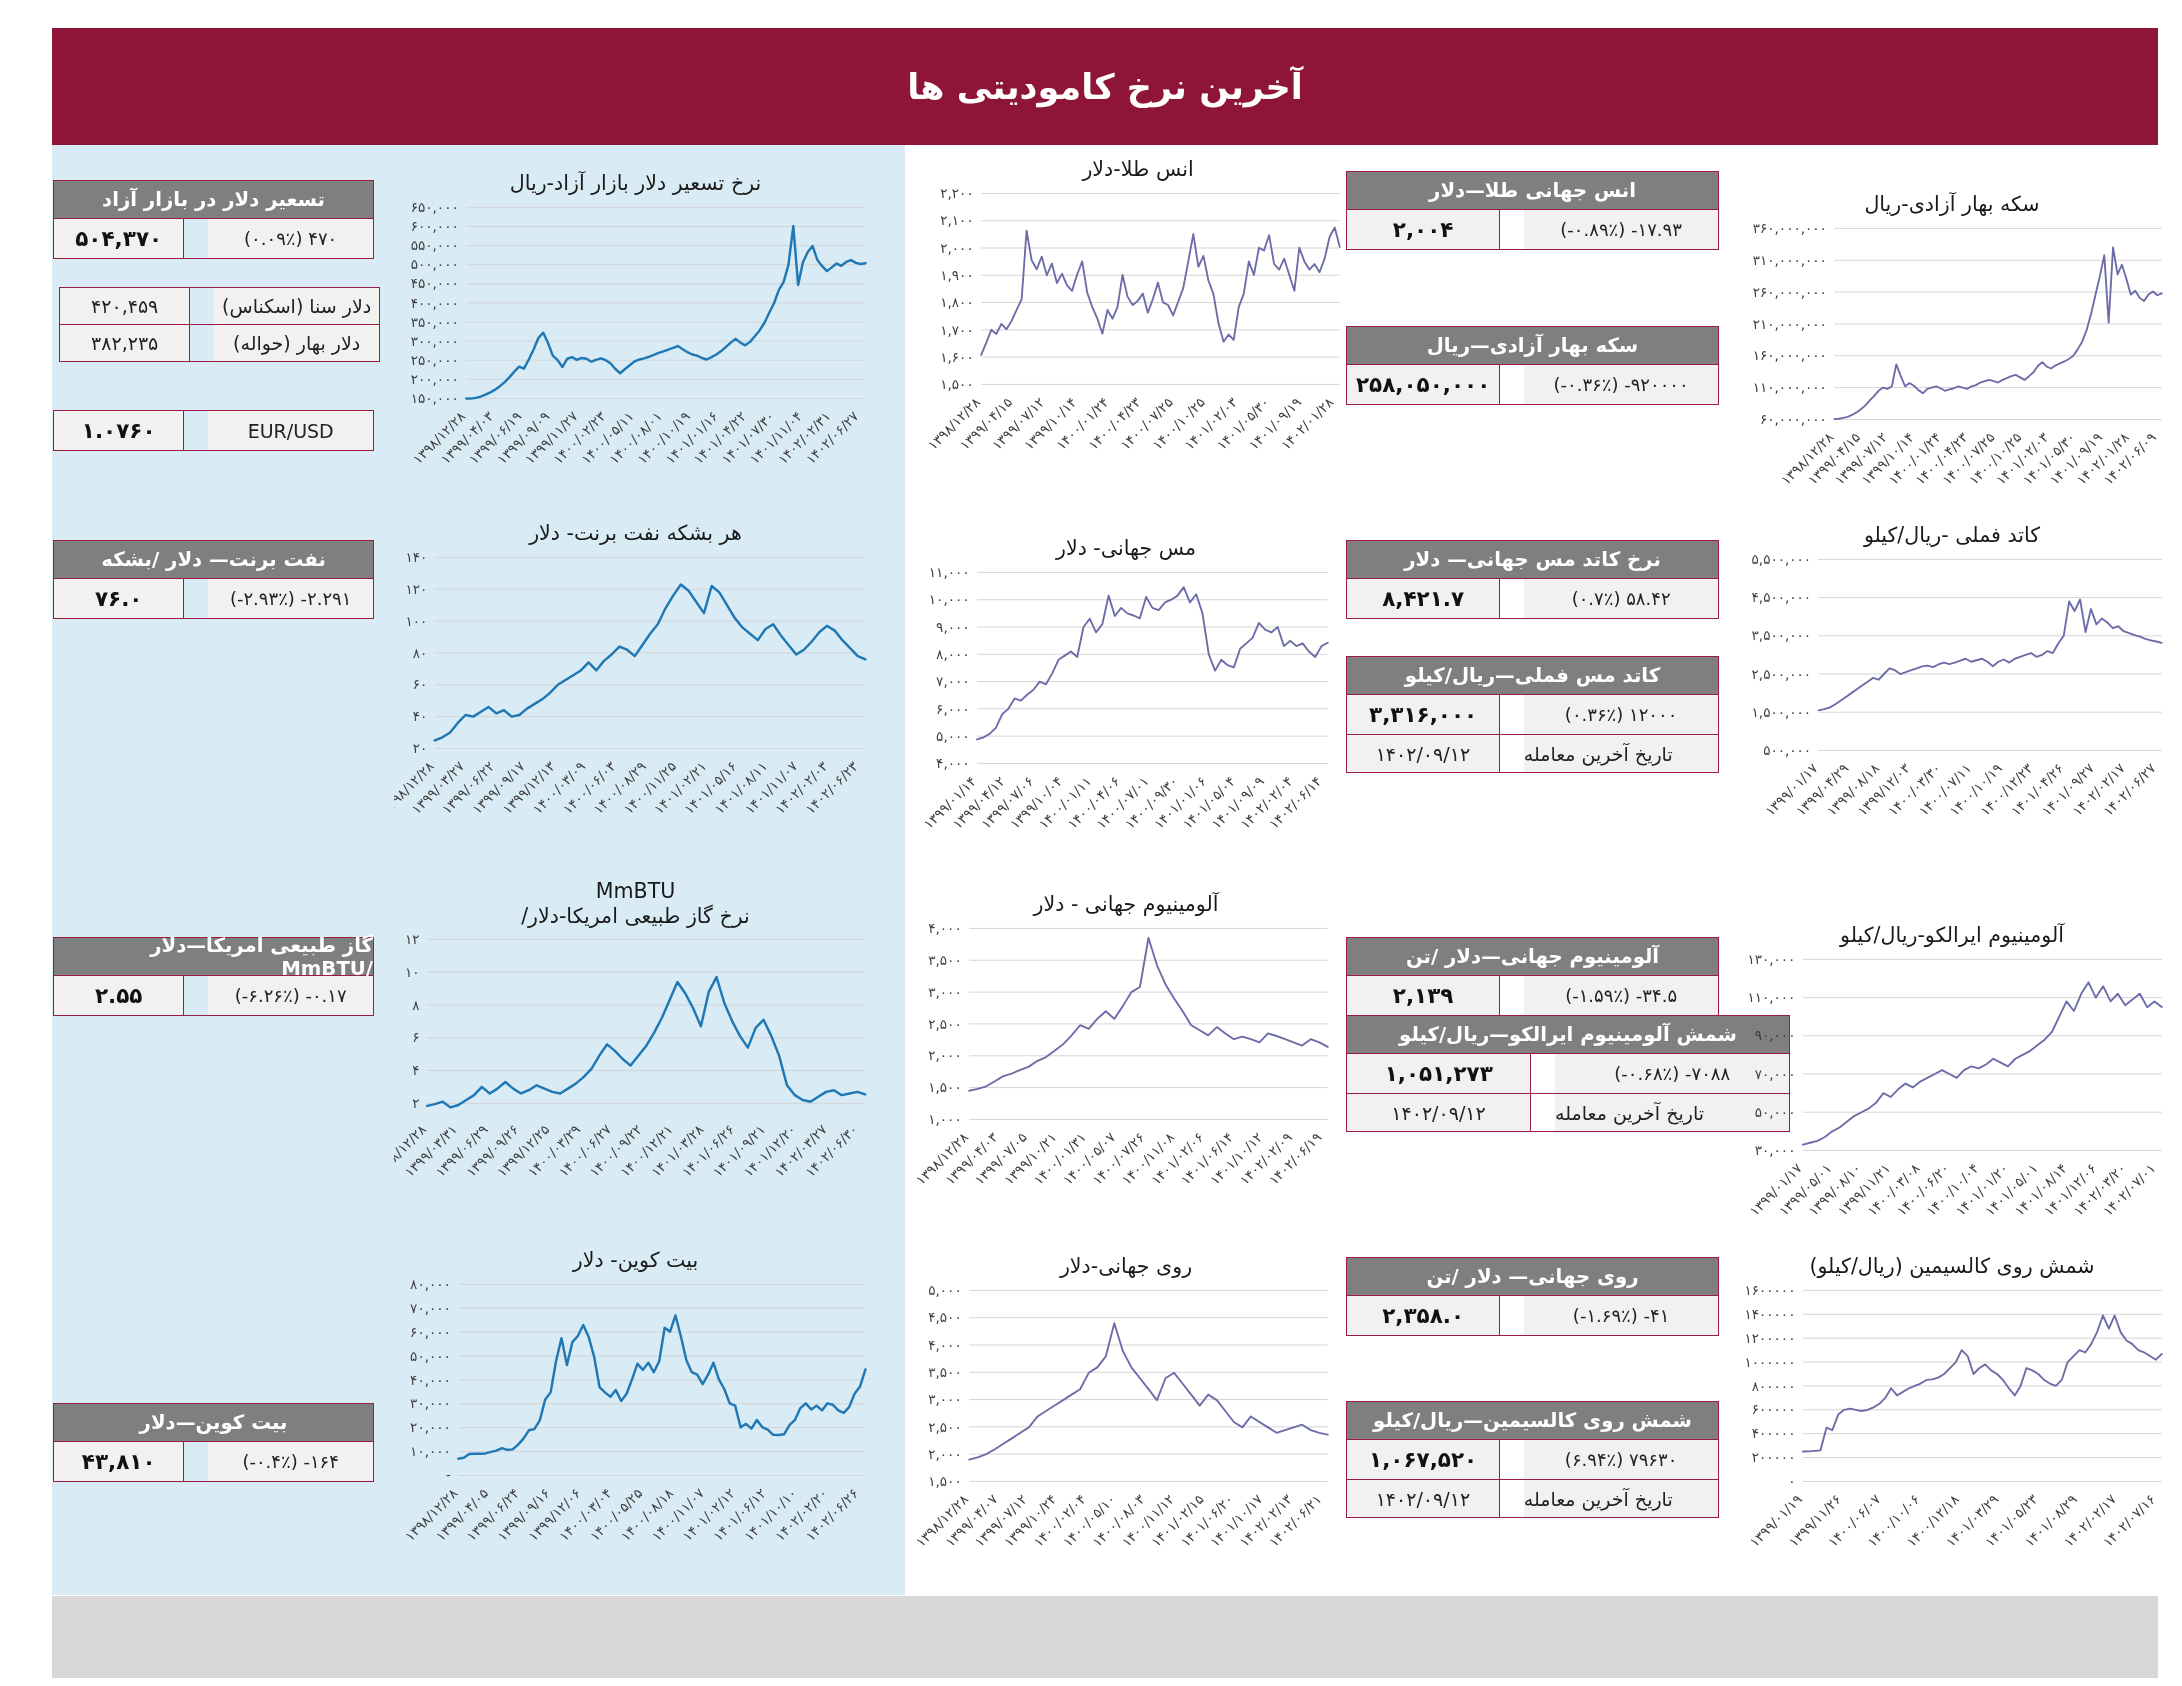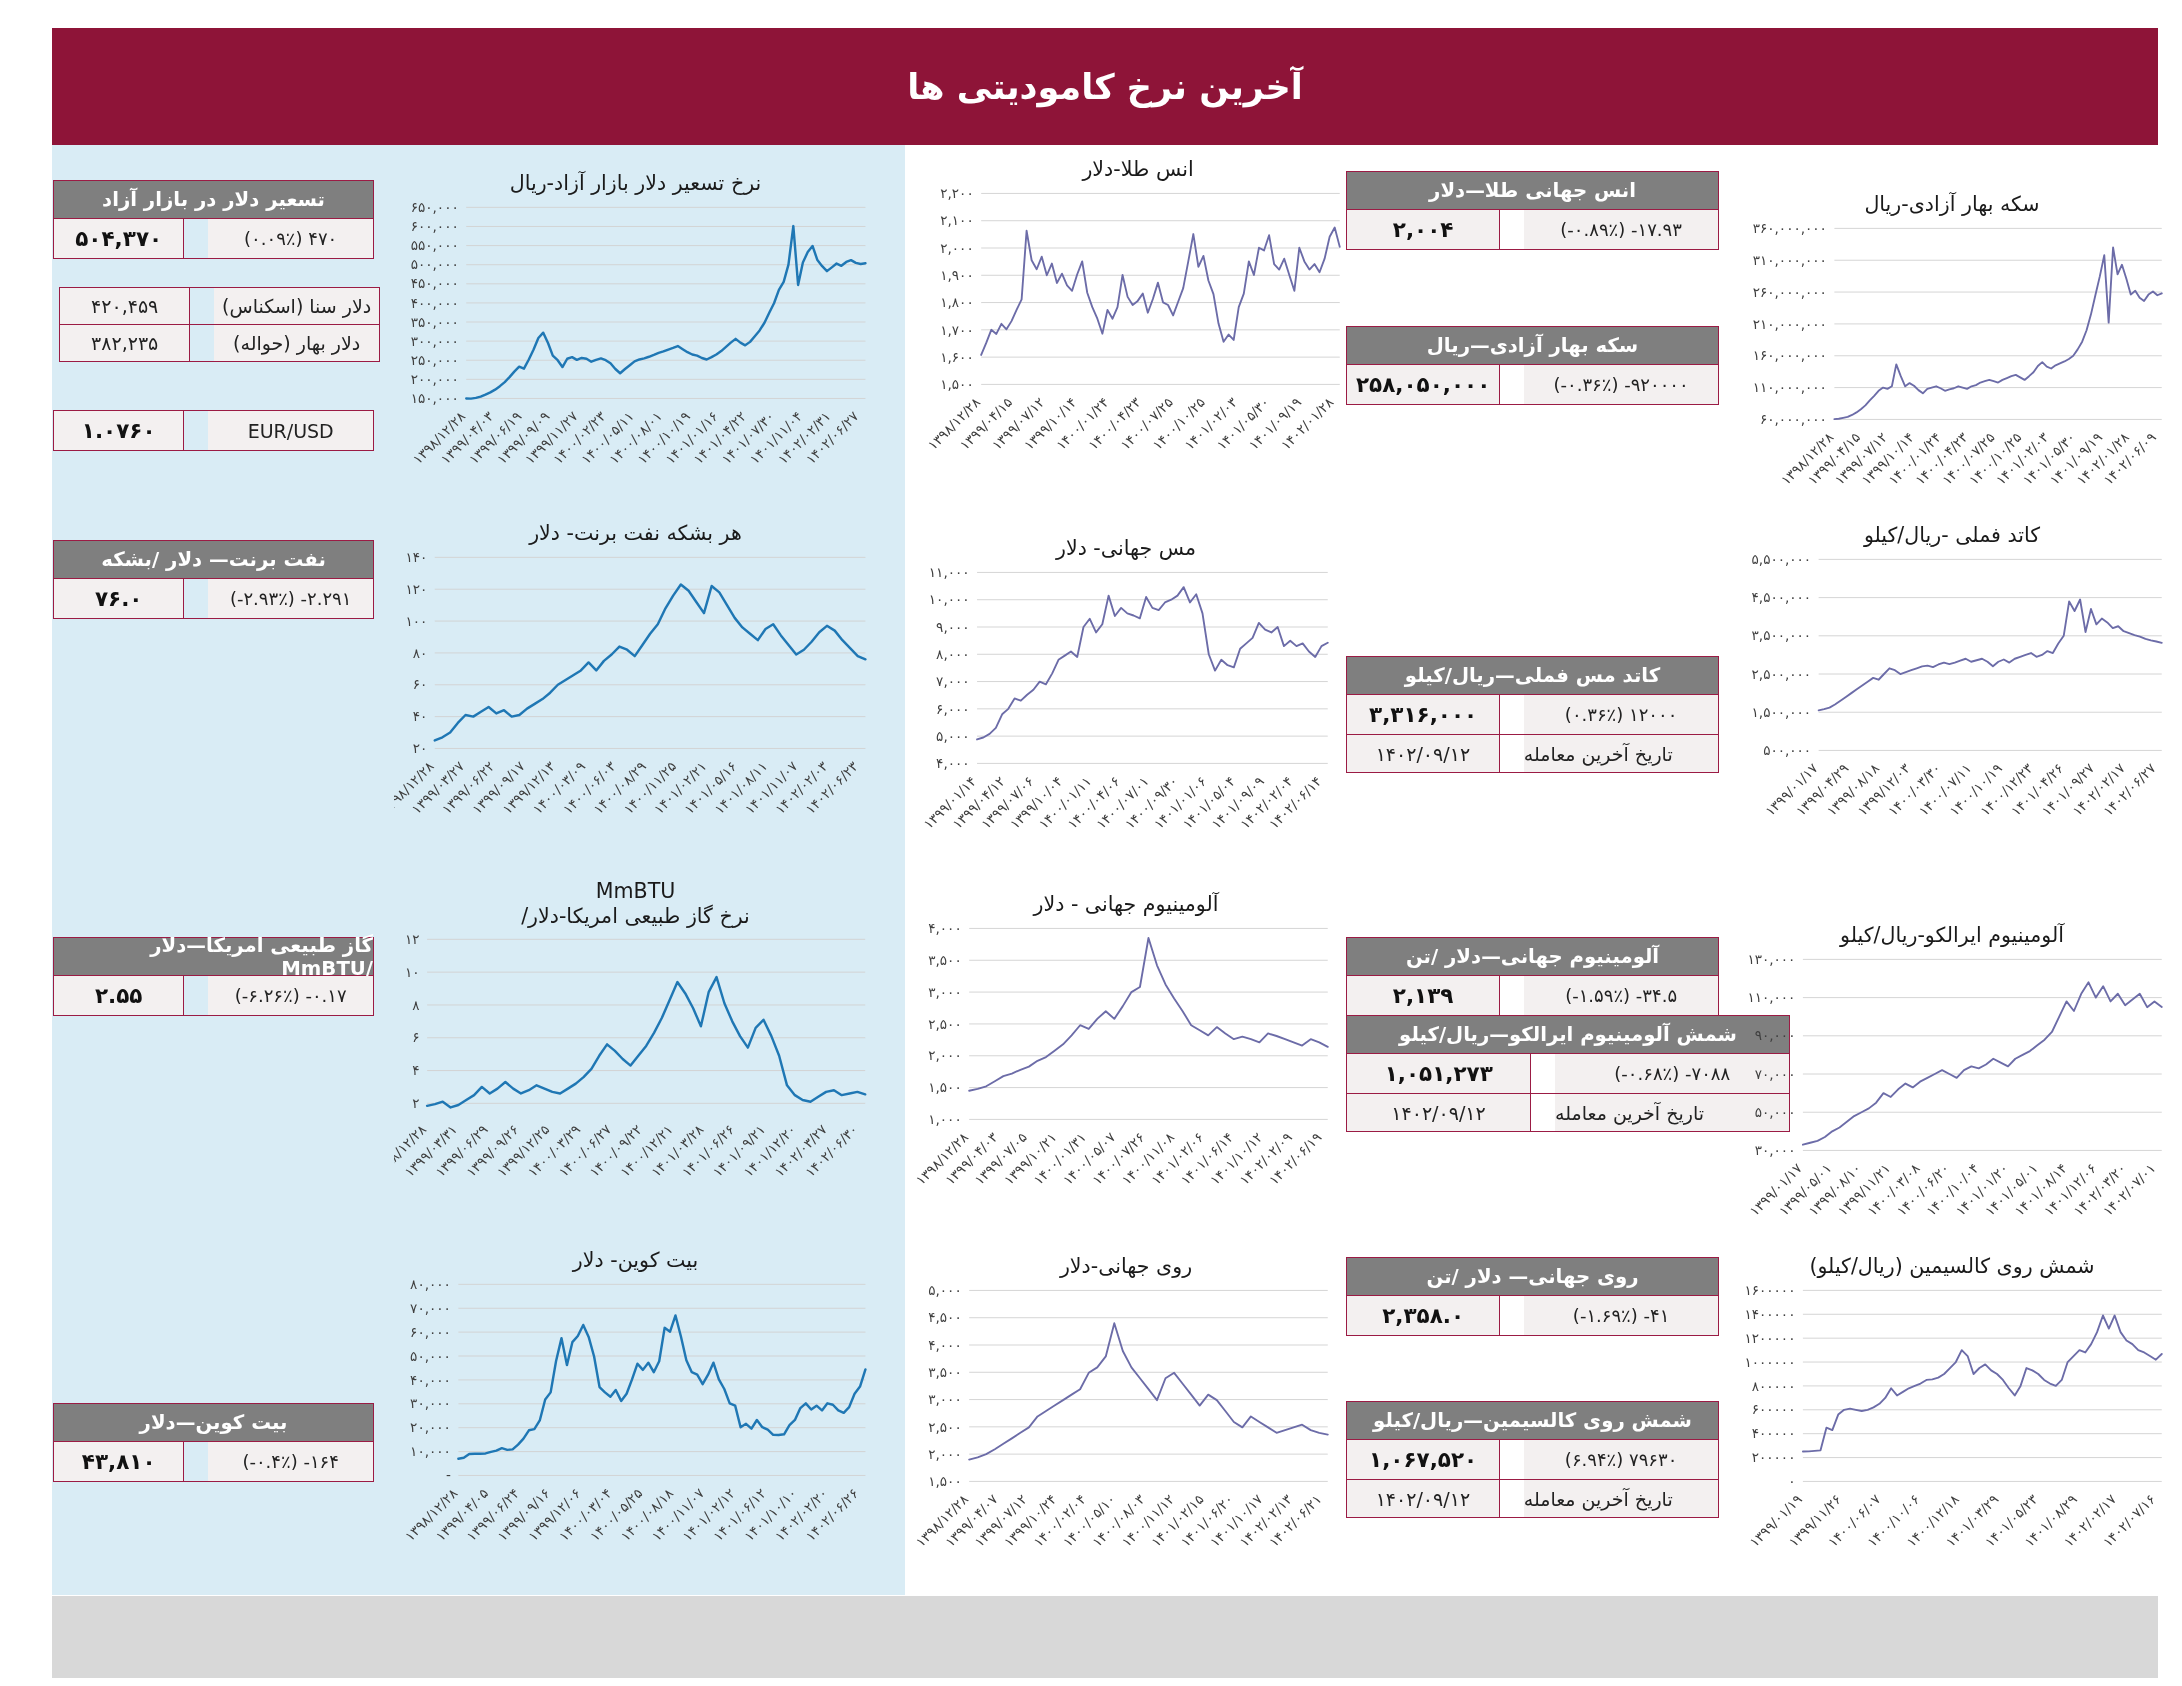--- a/index.html
+++ b/index.html
@@ -132,20 +132,27 @@
   </div>
 
   <div class="tbl" id="t_coin">
     <div class="th">سکه بهار آزادی—ریال</div>
     <div class="row">
       <div class="cL val">۲۵۸,۰۵۰,۰۰۰</div>
       <div class="cR chg">(-۰.۳۶٪) -۹۲۰۰۰۰</div>
     </div>
   </div>
 
+  <div class="tbl" id="t_cu_w">
+    <div class="th">نرخ کاتد مس جهانی— دلار</div>
+    <div class="row">
+      <div class="cL val">۸,۴۲۱.۷</div>
+      <div class="cR chg">(۰.۷٪) ۵۸.۴۲</div>
+    </div>
+  </div>
 
   <div class="tbl" id="t_cu_f">
     <div class="th">کاتد مس فملی—ریال/کیلو</div>
     <div class="row">
       <div class="cL val">۳,۳۱۶,۰۰۰</div>
       <div class="cR chg">(۰.۳۶٪) ۱۲۰۰۰</div>
     </div>
     <div class="row" style="height:37px;">
       <div class="cL num" dir="ltr">۱۴۰۲/۰۹/۱۲</div>
       <div class="cR lbl jr">تاریخ آخرین معامله</div>

